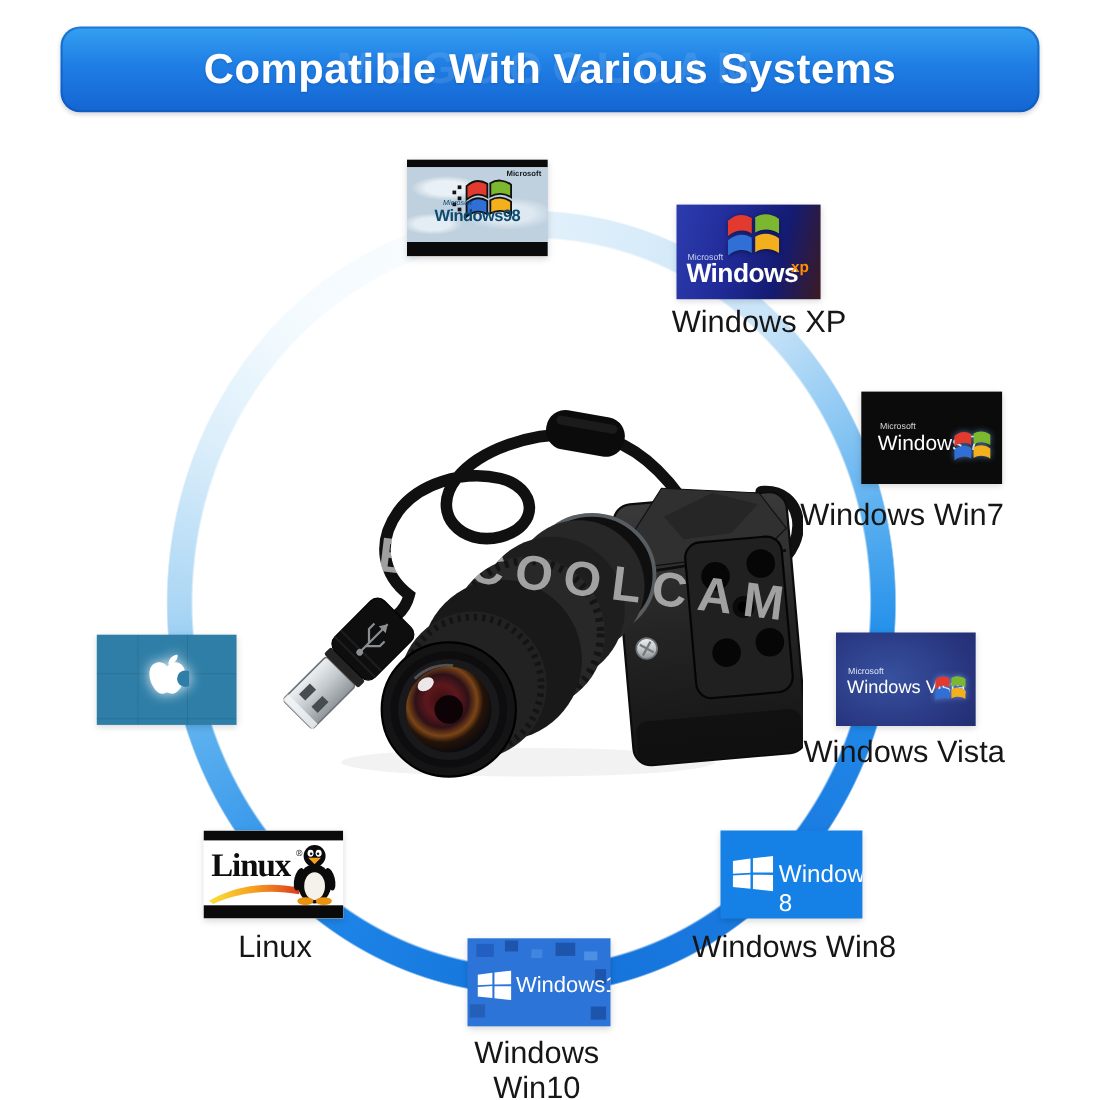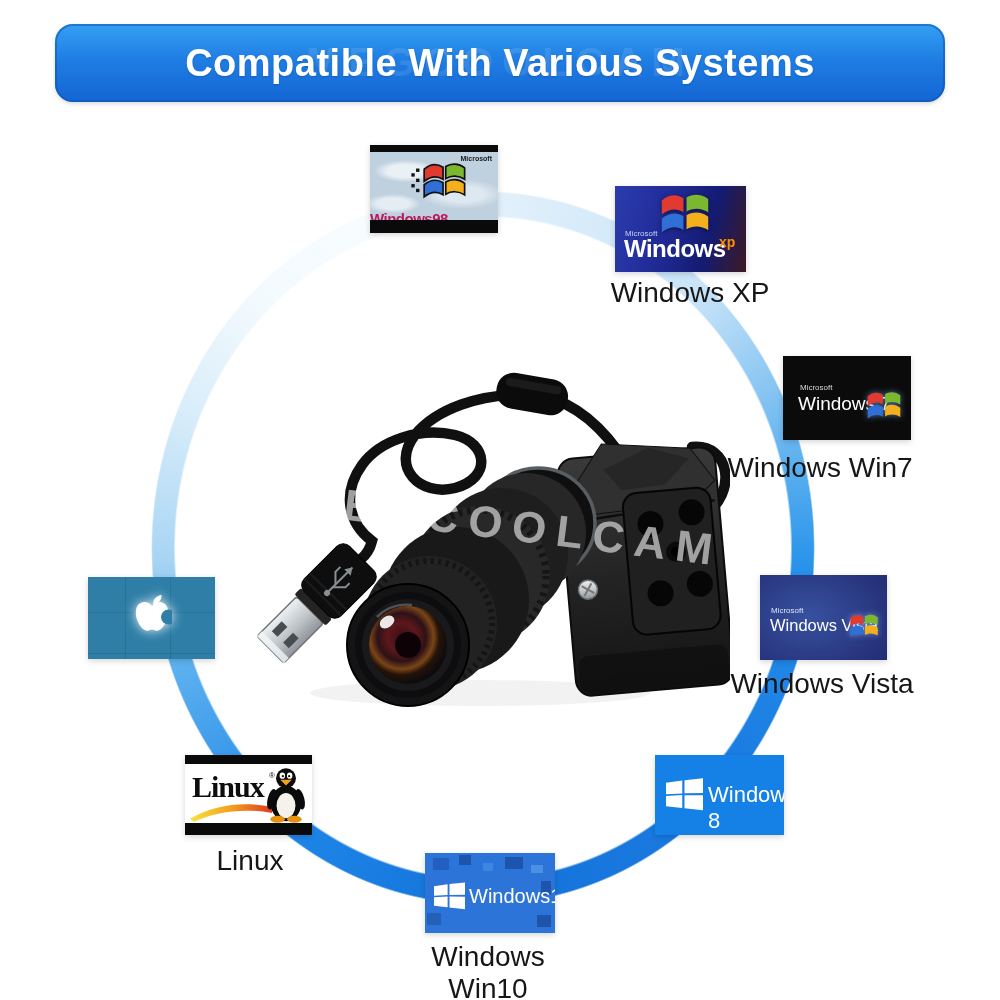--- a/index.html
+++ b/index.html
@@ -37,21 +37,21 @@
 
   
   .t98{left:370px;top:145px;width:128px;height:88px;background:#c3d3e0;}
   .t98 .bar{position:absolute;left:0;width:100%;background:#0a0a0a;}
   .t98 .sky{position:absolute;left:0;top:7px;width:100%;height:68px;
      background:radial-gradient(46px 16px at 28% 28%,#eaf1f6 0 40%,transparent 70%),
                 radial-gradient(56px 20px at 72% 62%,#dde8f0 0 40%,transparent 75%),
                 radial-gradient(40px 14px at 18% 76%,#e4edf3 0 40%,transparent 70%),#bfd0de;}
   .t98 .ms-top{position:absolute;top:10px;right:6px;font-size:7px;font-weight:bold;color:#16181c;}
   .t98 .flag{position:absolute;left:40px;top:13px;width:58px;height:44px;}
-  .t98 .word{position:absolute;left:0;bottom:6px;width:100%;color:#be185d;line-height:1;}
+  .t98 .word{position:absolute;left:0;bottom:28px;width:100%;text-align:center;color:#0c4a6e;line-height:1;}
   .t98 .ms-sm{display:block;font-size:6.5px;font-style:italic;margin:0 0 1px -36px;}
   .t98 .nm{font-size:15px;font-weight:bold;letter-spacing:-.5px;}
 
   
   .txp{left:615px;top:186px;width:131px;height:86px;
     background:linear-gradient(104deg,#2c3cae 0%,#202a96 40%,#141b72 70%,#3c1a22 100%);}
   .txp .flag{position:absolute;left:42px;top:3px;width:56px;height:48px;filter:drop-shadow(0 1px 2px rgba(0,0,0,.5));}
   .txp .ms{position:absolute;left:10px;bottom:34px;font-size:8px;color:#c9d0f2;}
   .txp .nm{position:absolute;left:9px;bottom:9px;font-size:24px;font-weight:bold;color:#fff;letter-spacing:-.5px;}
   .txp .xp{position:absolute;left:104px;bottom:22px;font-size:14px;font-weight:bold;color:#ff8e00;text-align:center;}
@@ -278,20 +278,21 @@
       </svg>
   </div>
   <div class="label" style="left:722px;top:668px">Windows Vista</div>
 
   <div class="tile t8">
     <svg class="flag">
         <use href="#flagFlat"></use>
       </svg>
     <div class="nm">Windows 8</div>
   </div>
+  <div class="label" style="left:622px;top:845px">Windows Win8</div>
 
   <div class="tile t10">
     <svg class="flag">
         <use href="#flagFlat"></use>
       </svg>
     <div class="nm">Windows10</div>
   </div>
   <div class="label" style="left:388px;top:941px">Windows Win10</div>
 
   <div class="tile tlx">

